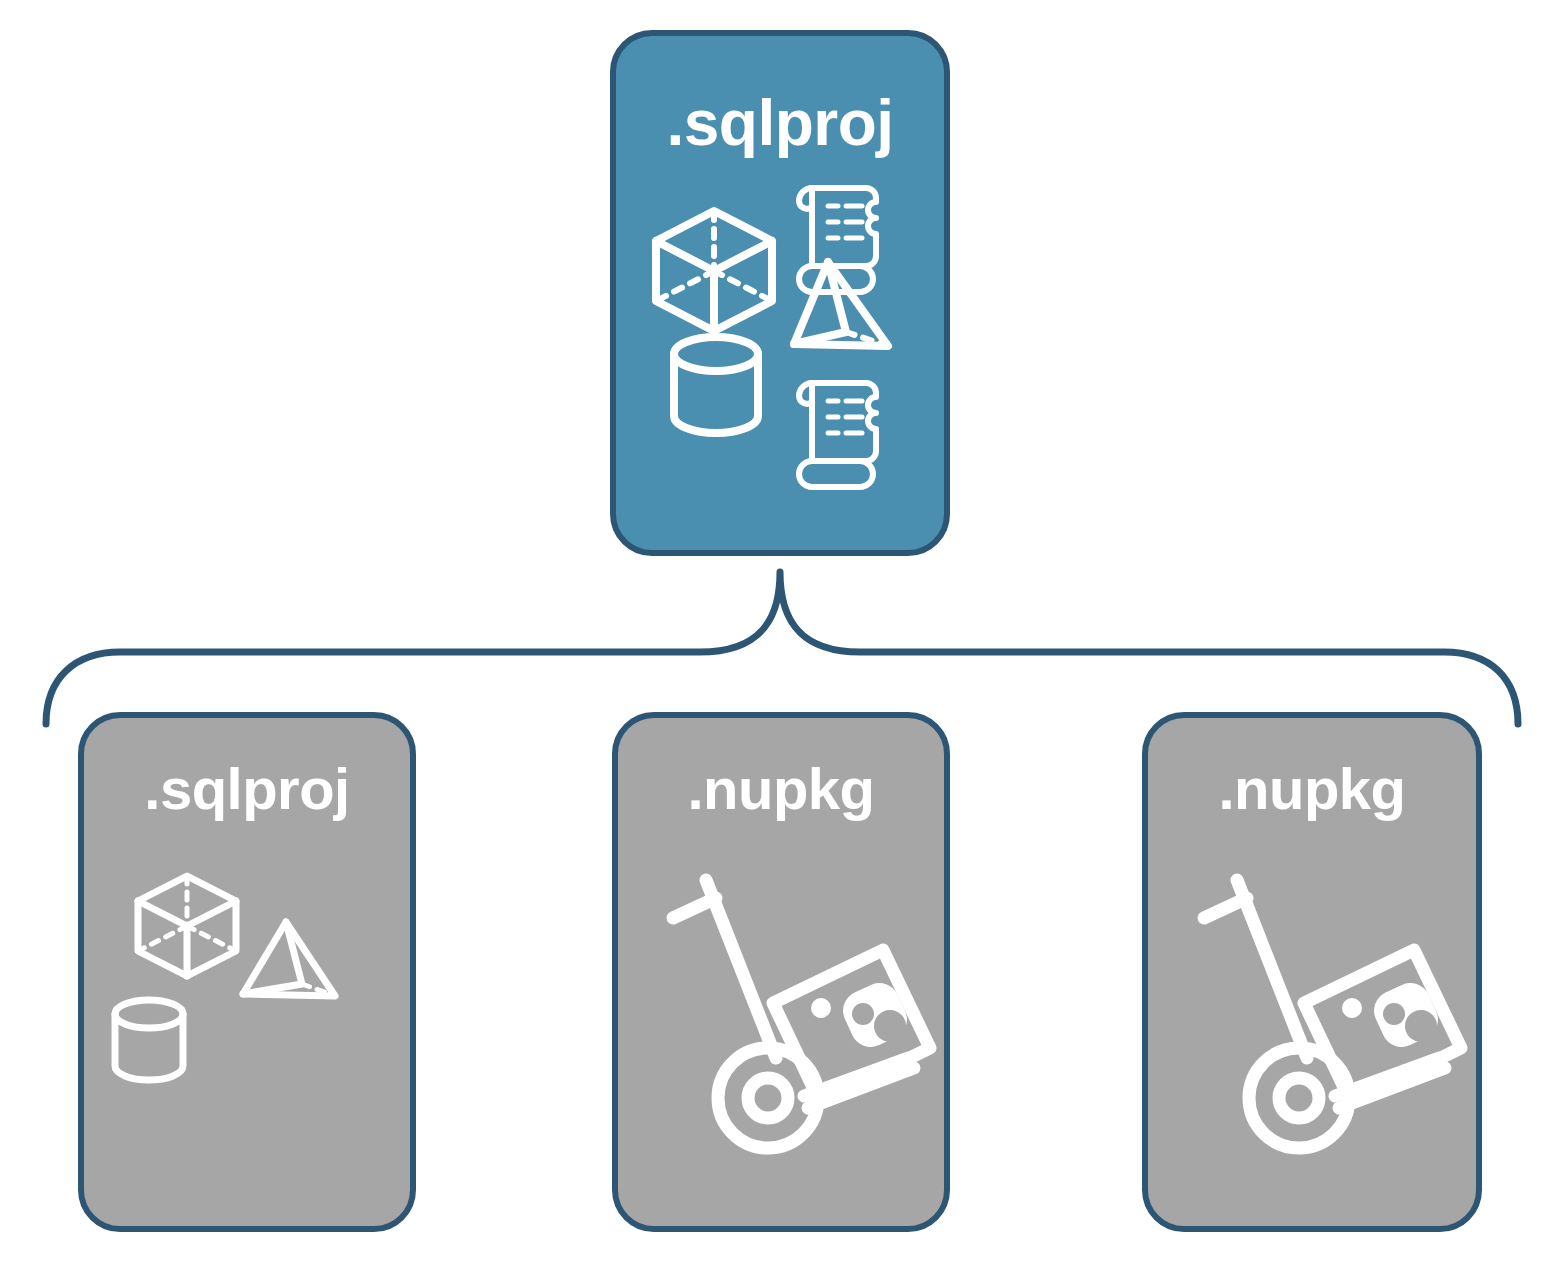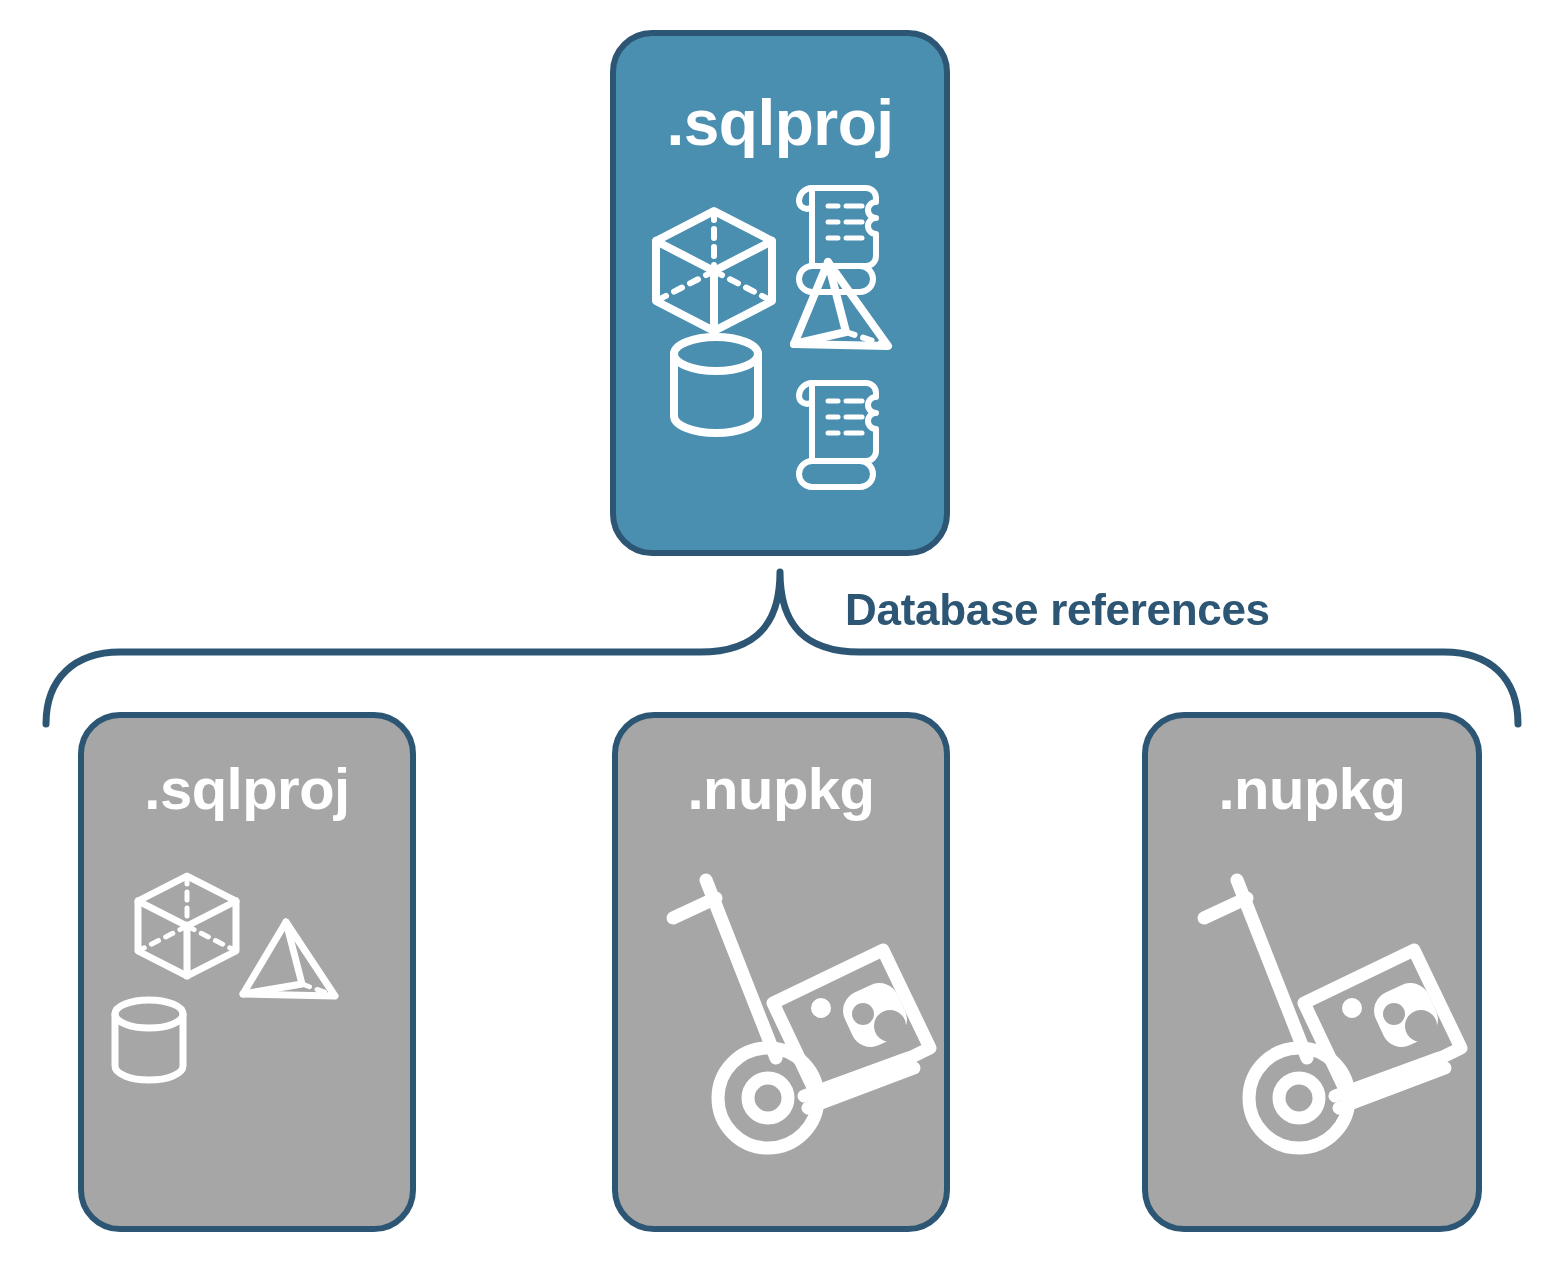--- a/index.html
+++ b/index.html
@@ -153,21 +153,20 @@
                C 780 620, 760 652, 700 652
                L 120 652
                C 75 652, 46 678, 46 724
                M 780 572
                C 780 620, 800 652, 860 652
                L 1444 652
                C 1490 652, 1518 678, 1518 724"></path>
     </svg>
   </div>
 
-  <div class="edge-label" style="left:845px; top:588px;">Database references</div>
 
   <div class="node node-gray" style="left:78px; top:712px; width:338px; height:520px;">
 
     <div class="node-title title-bottom">.sqlproj</div>
 
     <div class="icon-layer">
       <svg width="338" height="520" viewBox="0 0 338 520" fill="none" stroke="#ffffff" stroke-width="7" stroke-linecap="round" stroke-linejoin="round">
 
         <g>
           <polygon points="54,183 103,158 152,183 152,233 103,258 54,233" stroke-width="7"></polygon>

